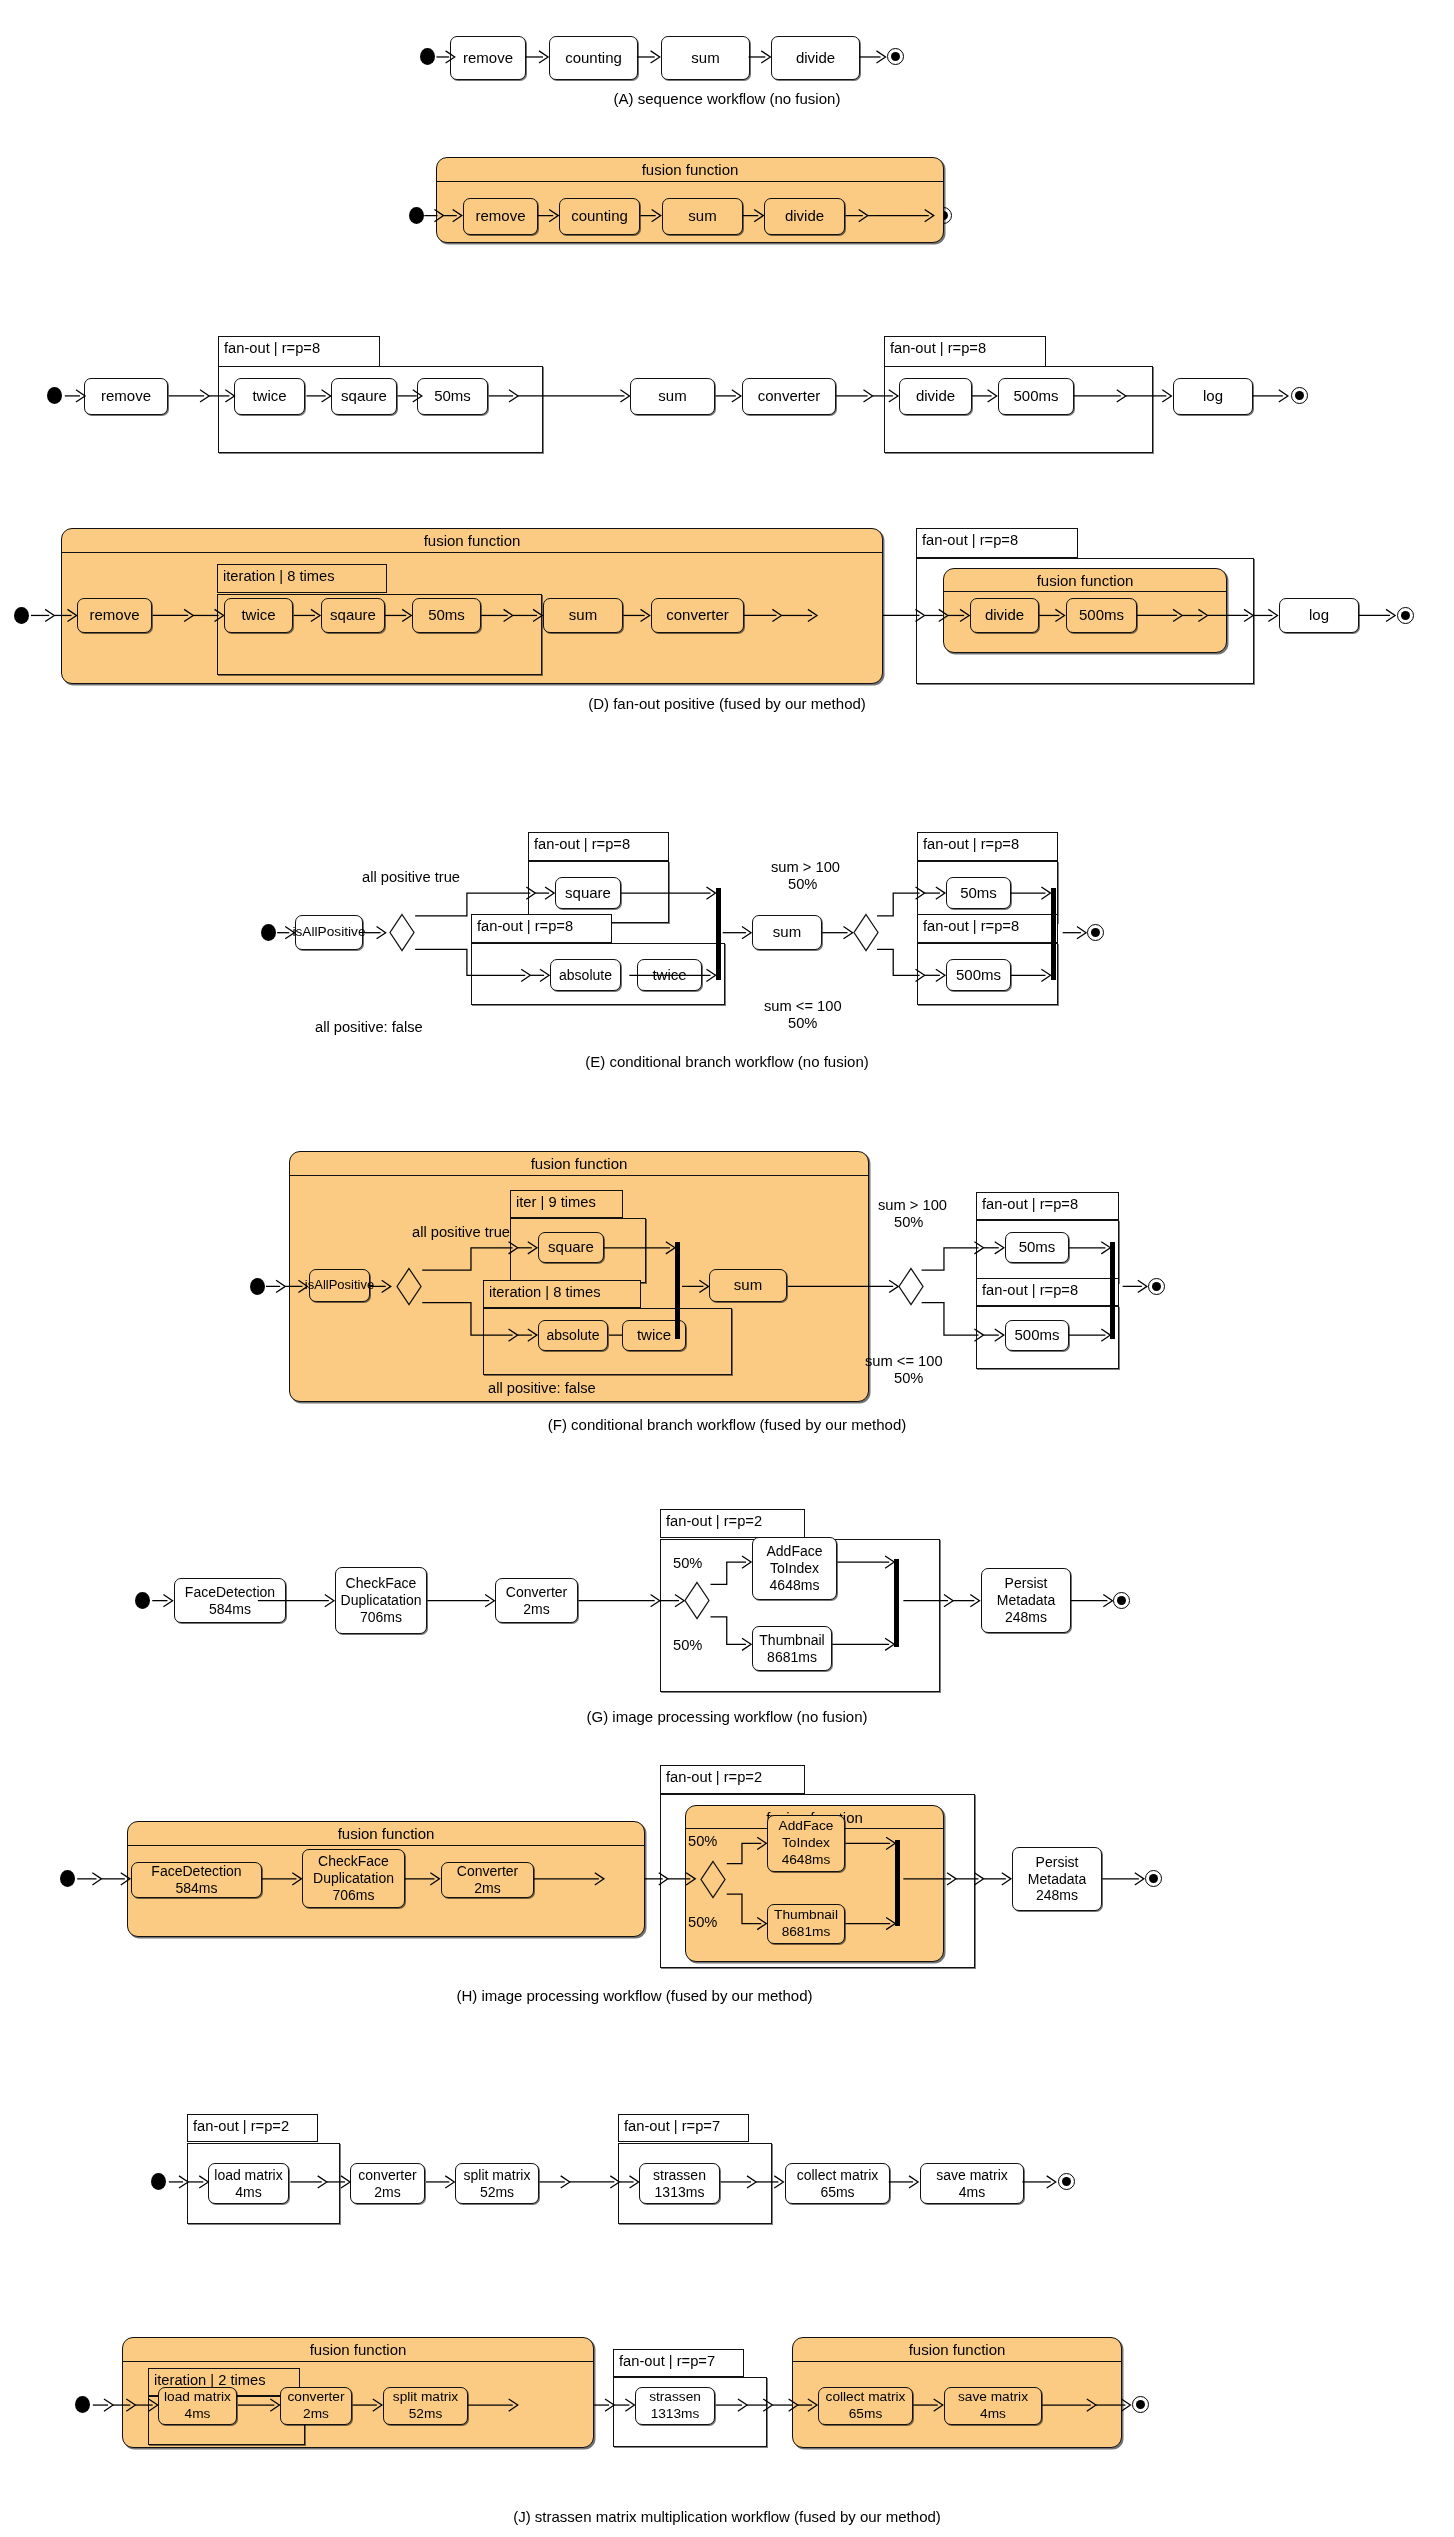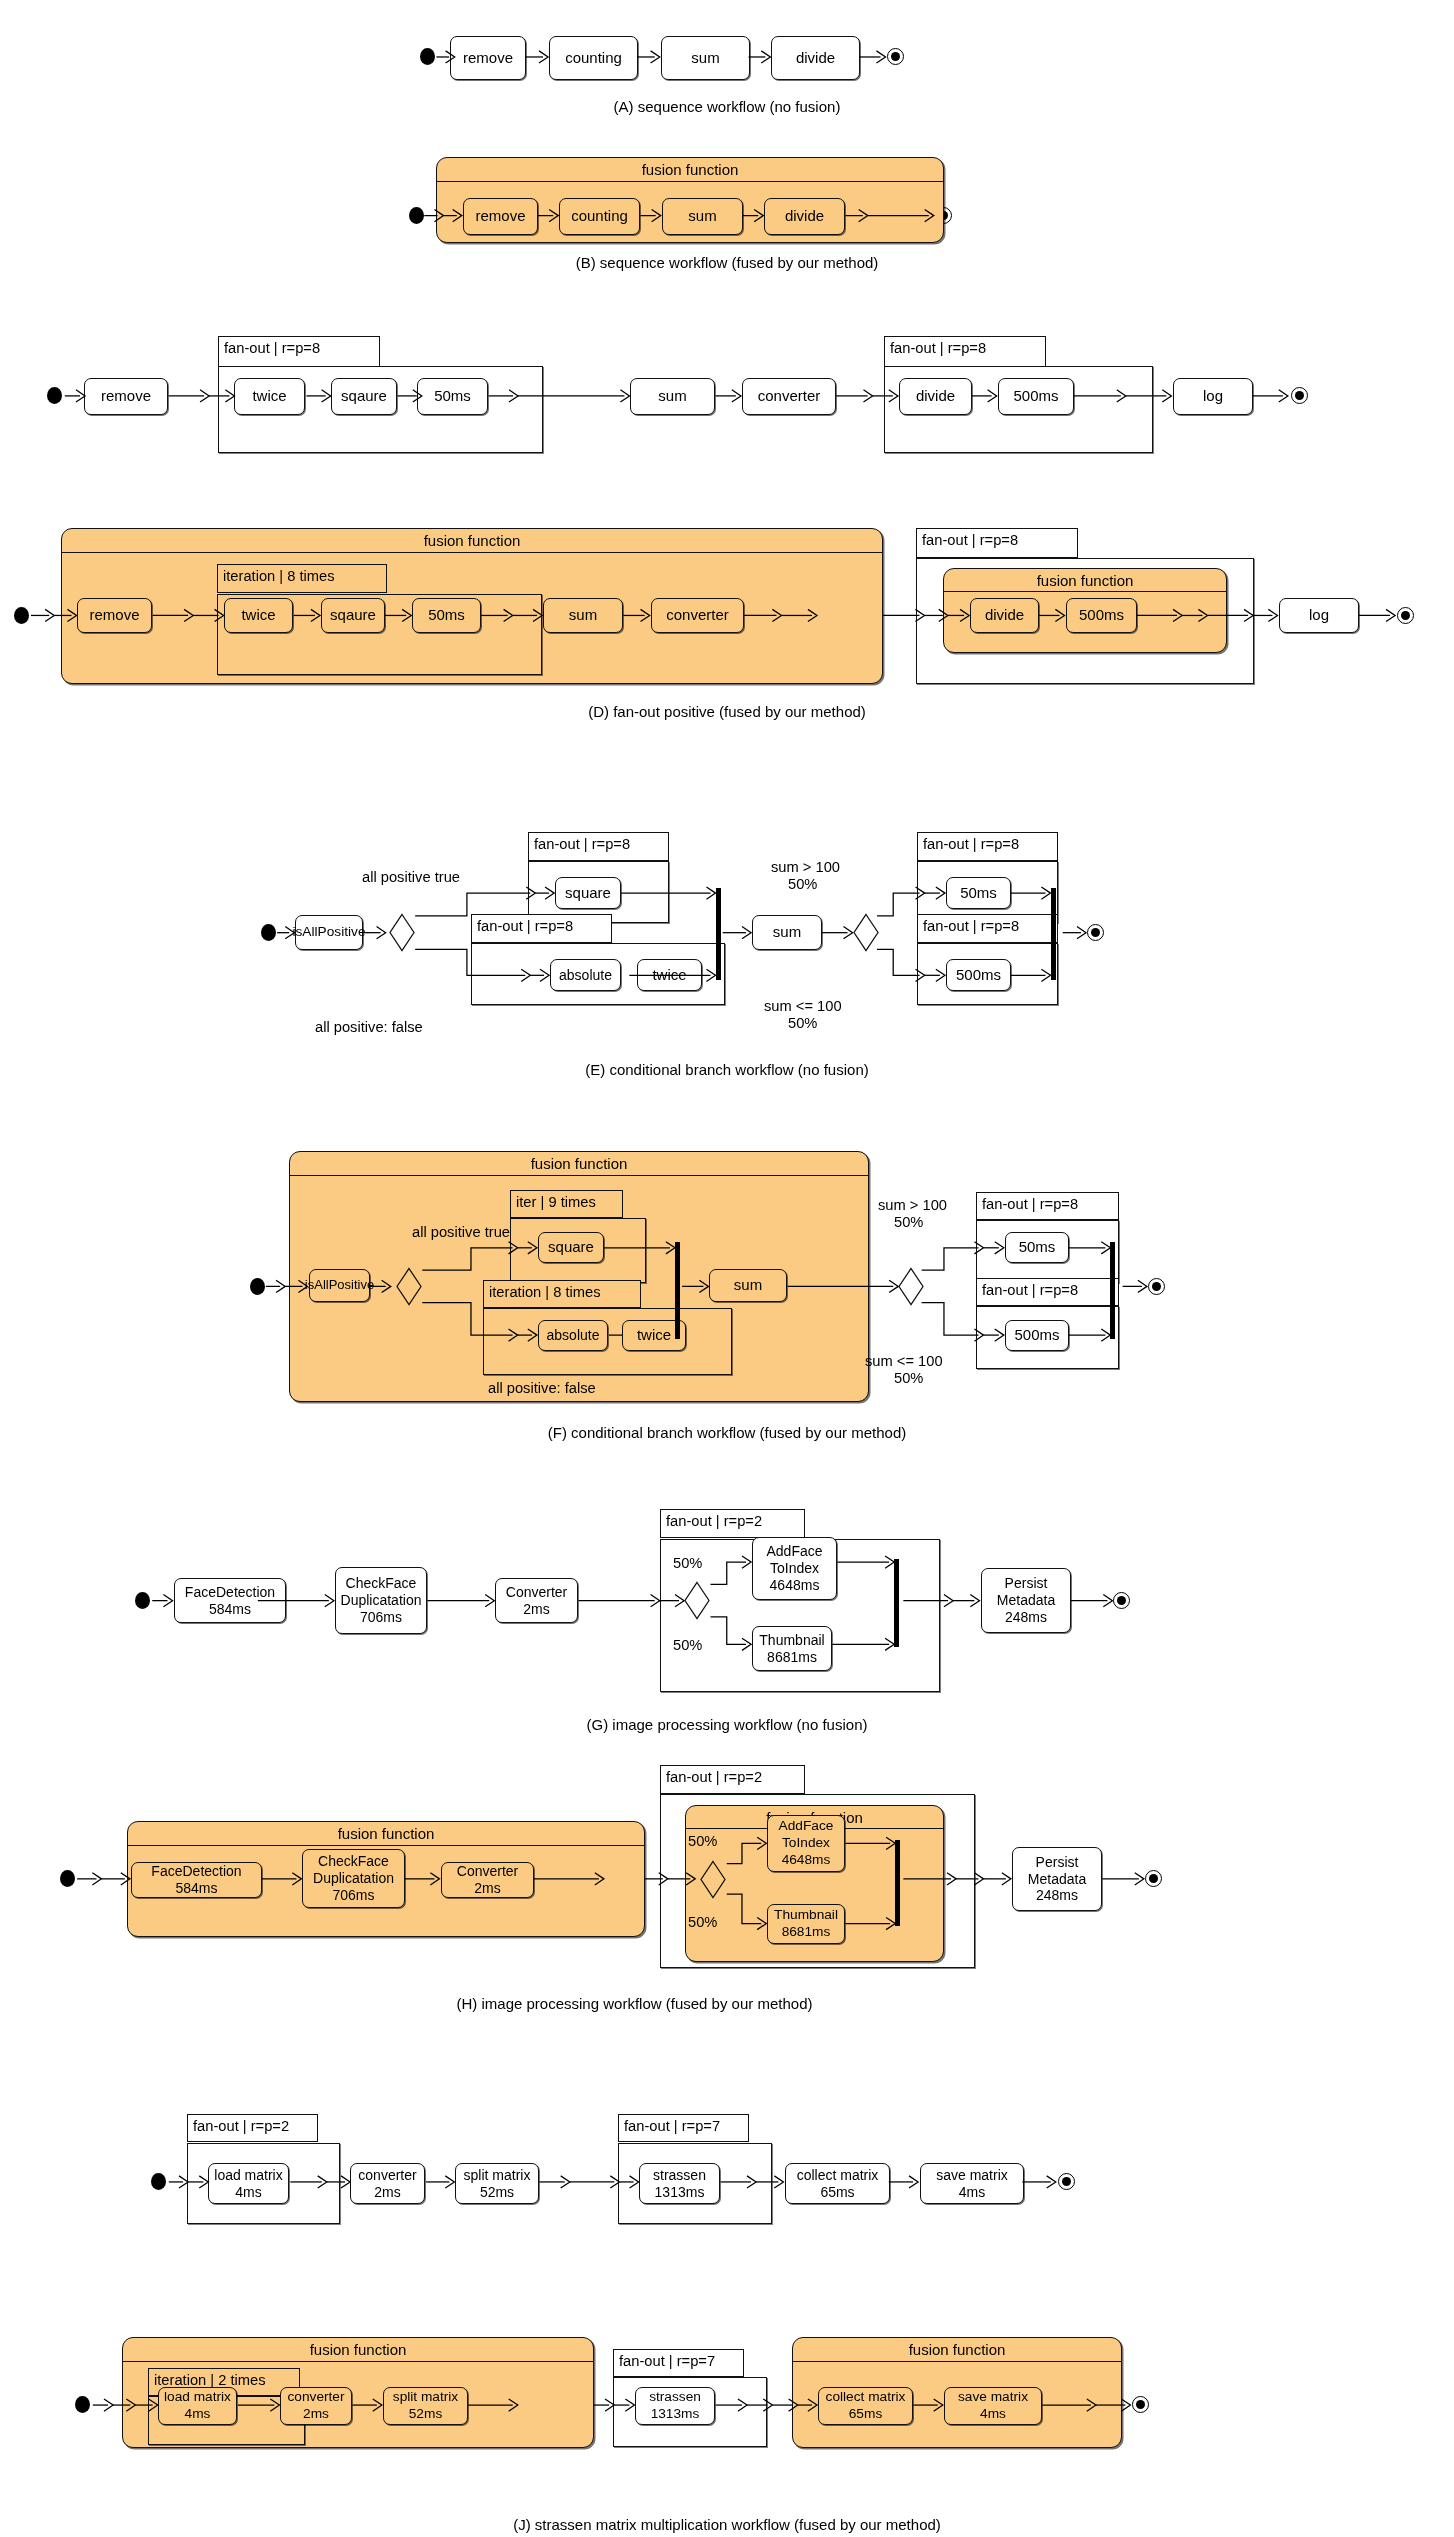--- a/index.html
+++ b/index.html
@@ -13,21 +13,20 @@
 
   
   .panel{position:absolute;}
   .caption{
     position:absolute;
     text-align:center;
     font-size:15px;
     line-height:18px;
     white-space:nowrap;
     color:#000;
-    margin-top:8px;
   }
 
   
   .node{
     position:absolute;
     box-sizing:border-box;
     border:1.3px solid #111;
     border-radius:7px;
     background:#fff;
     display:flex;
@@ -203,21 +202,20 @@
   <div class="node orange z3" style="left:559px;top:51px;width:81px;height:37px;">
         <span class="lbl">counting</span>
       </div>
   <div class="node orange z3" style="left:662px;top:51px;width:81px;height:37px;">
         <span class="lbl">sum</span>
       </div>
   <div class="node orange z3" style="left:764px;top:51px;width:81px;height:37px;">
         <span class="lbl">divide</span>
       </div>
   <div class="end" style="left:935px;top:60px;"></div>
-  <div class="caption" style="left:0;top:99px;width:1454px;">(B) sequence workflow (fused by our method)</div>
 </div>
 
 <div class="panel" style="left:0;top:325px;width:1454px;height:157px;">
   <div class="region" style="left:218px;top:11px;width:325px;height:117px;">
     <div class="rtab" style="width:162px;height:31px;">fan-out | r=p=8</div>
     <div class="rbody" style="height:87px;"></div>
   </div>
   <div class="region" style="left:884px;top:11px;width:269px;height:117px;">
     <div class="rtab" style="width:162px;height:31px;">fan-out | r=p=8</div>
     <div class="rbody" style="height:87px;"></div>

